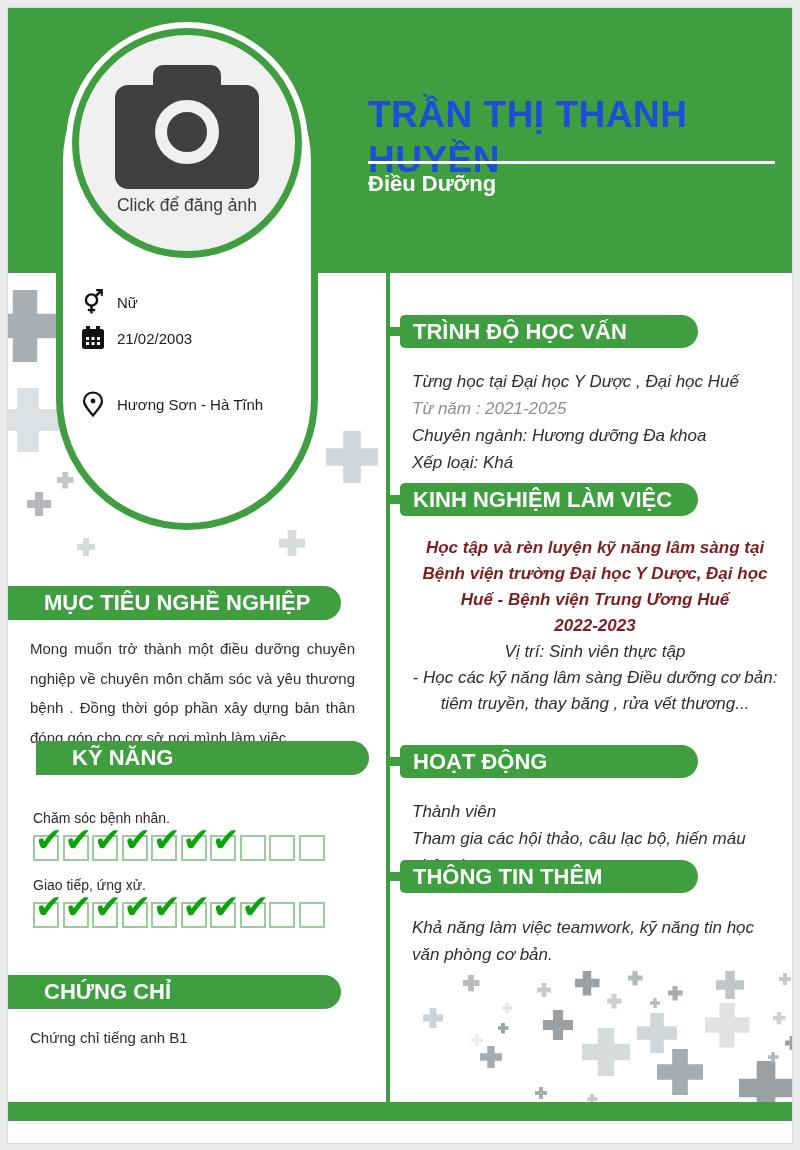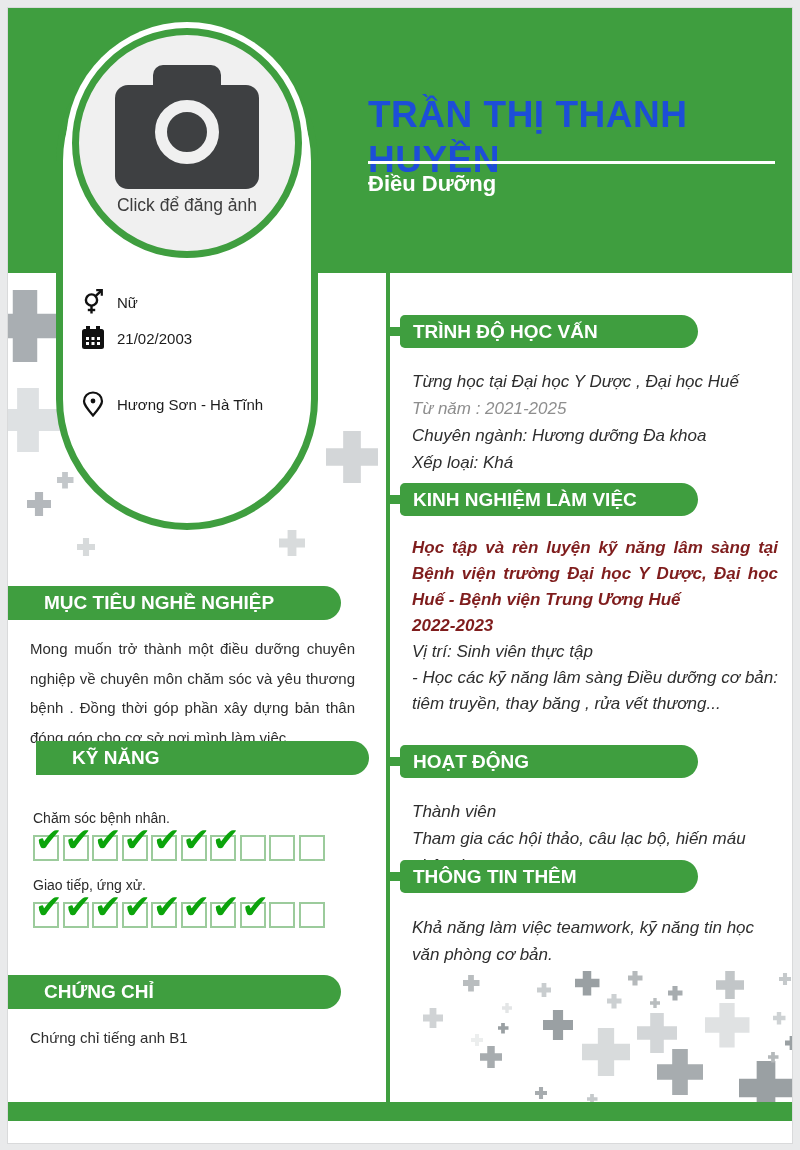--- a/index.html
+++ b/index.html
@@ -42,34 +42,34 @@
   .info-row svg{flex:0 0 22px;}
   .info-text{margin-left:13px;font-size:15px;color:#1c1c1c;}
   
   .plus{
     position:absolute;z-index:1;
     clip-path:polygon(33% 0,67% 0,67% 33%,100% 33%,100% 67%,67% 67%,67% 100%,33% 100%,33% 67%,0 67%,0 33%,33% 33%);
   }
   
   .spine{position:absolute;left:378px;top:265px;width:4px;height:829px;background:#3f9e3f;z-index:2;}
   .banner{
-    position:absolute;background:#3f9e3f;color:#fff;font-weight:700;font-size:19px;
+    position:absolute;background:#3f9e3f;color:#fff;font-weight:700;font-size:22px;
     box-sizing:border-box;z-index:3;white-space:nowrap;
   }
   .banner-left{left:0;width:333px;height:34px;line-height:34px;border-radius:0 17px 17px 0;padding-left:36px;}
   .banner-right{left:392px;width:298px;height:33px;line-height:33px;border-radius:5px 17px 17px 5px;padding-left:13px;}
   .connector{position:absolute;left:378px;width:16px;height:9px;background:#3f9e3f;z-index:2;}
   
   .body-text{font-size:17px;color:#2e2e2e;font-style:italic;}
   .rcol{position:absolute;left:404px;width:366px;}
   .line{line-height:27px;}
   .muted{color:#8e8e8e;}
   .bold{font-weight:700;color:#7f1d1d;}
   .justify{text-align:justify;}
-  .exp p{margin:0;line-height:26px;}
+  .exp p{margin:0;line-height:26px;text-align:center;}
   .objective-text{position:absolute;left:22px;top:626px;width:325px;font-size:15px;line-height:29.5px;color:#2e2e2e;text-align:justify;}
   .cert-text{position:absolute;left:22px;top:1021px;font-size:15px;color:#2e2e2e;}
   
   .skills{position:absolute;left:25px;top:802px;width:330px;}
   .skill-label{font-size:14px;color:#2a2a2a;margin-bottom:9px;}
   .cb-row{display:flex;column-gap:3.5px;margin-bottom:16px;}
   .cb{
     position:relative;width:26px;height:26px;box-sizing:border-box;
     border:2px solid #9ccb9c;background:#fff;flex:0 0 26px;
   }

